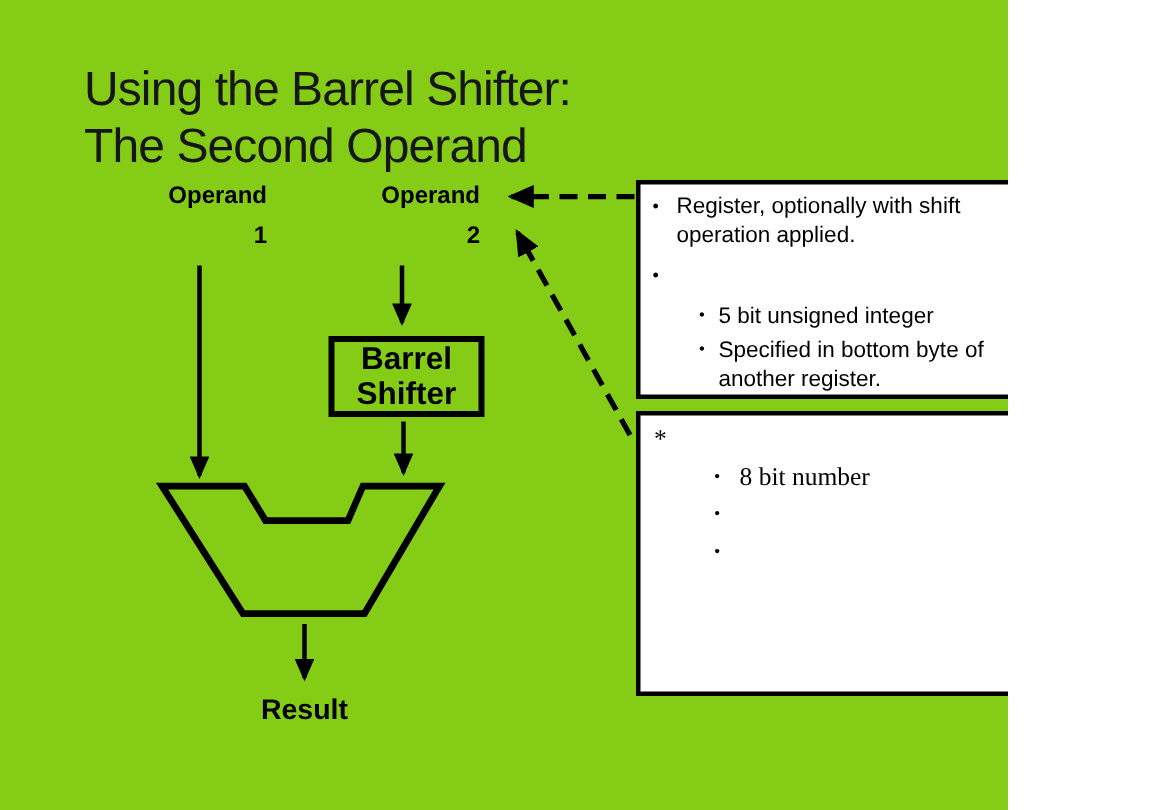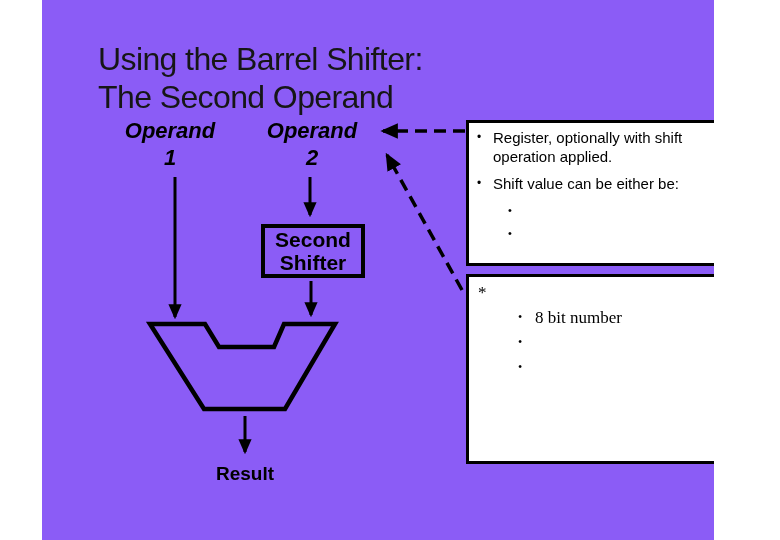--- a/index.html
+++ b/index.html
@@ -1,27 +1,27 @@
 <!DOCTYPE html>
 <html><head>
 <meta charset="utf-8">
 <style>
   html,body{margin:0;padding:0;background:#fff;}
   .slide{
-    position:relative;width:672px;height:540px;background:#8b5cf6;
-    font-family:"Liberation Sans",sans-serif;color:#000;overflow:hidden;margin-left:42px;
+    position:relative;width:672px;height:540px;background:#84cc16;
+    font-family:"Liberation Sans",sans-serif;color:#000;overflow:hidden;
   }
   .abs{position:absolute;}
   .title{
     left:56px;top:40px;width:420px;
     font-size:32px;line-height:38px;letter-spacing:-0.6px;color:#161616;
     white-space:pre-line;
   }
   .node-label{
-    width:100px;text-align:center;font-weight:bold;font-size:22px;line-height:27px;font-style:italic;
+    width:100px;text-align:right;font-weight:bold;font-size:16px;line-height:27px;
   }
   .barrel-box{
     left:219px;top:224px;width:104px;height:54px;border:4px solid #000;
     box-sizing:border-box;display:flex;align-items:center;justify-content:center;
     font-weight:bold;font-size:21px;line-height:23px;text-align:center;white-space:pre-line;
   }
   .alu-label{left:153px;top:362px;width:100px;text-align:center;font-weight:bold;font-size:23px;}
   .result-label{left:153px;top:463px;width:100px;text-align:center;font-weight:bold;font-size:19px;}
   svg.overlay{position:absolute;left:0;top:0;pointer-events:none;}
 
@@ -66,21 +66,21 @@
     <div>Operand</div>
     <div>1</div>
   </div>
 
   <div class="abs node-label" style="left:220px;top:117px;">
     <div>Operand</div>
     <div>2</div>
   </div>
 
   <div class="abs barrel-box">
-    <span>Second
+    <span>Barrel
 Shifter</span>
   </div>
 
   <div class="abs result-label">Result</div>
 
   <svg class="overlay" width="780" height="540" viewBox="0 0 780 540">
     <defs>
       <marker id="ah" markerUnits="strokeWidth" markerWidth="5" markerHeight="4.4" viewBox="0 0 10 8.8" refX="8.5" refY="4.4" orient="auto">
         <path d="M0,0 L10,4.4 L0,8.8 Z" fill="#000"></path>
       </marker>
@@ -98,27 +98,29 @@
   </svg>
 
   <div class="abs note-box register-box">
     <div class="bullet-row">
       <span class="marker">•</span>
       <span class="txt">Register, optionally with shift
 operation applied.</span>
     </div>
     <div class="bullet-row">
       <span class="marker">•</span>
-      <span class="txt">Shift value can be either be:</span>
     </div>
     <div class="bullet-row sub">
       <span class="marker">•</span>
+      <span class="txt">5 bit unsigned integer</span>
     </div>
     <div class="bullet-row sub">
       <span class="marker">•</span>
+      <span class="txt">Specified in bottom byte of
+another register.</span>
     </div>
   </div>
 
   <div class="abs note-box immediate-box">
     <div class="head-row">
       <span class="star">*</span>
     </div>
     <div class="bullet-row">
       <span class="marker">•</span>
       <span class="txt">8 bit number</span>

